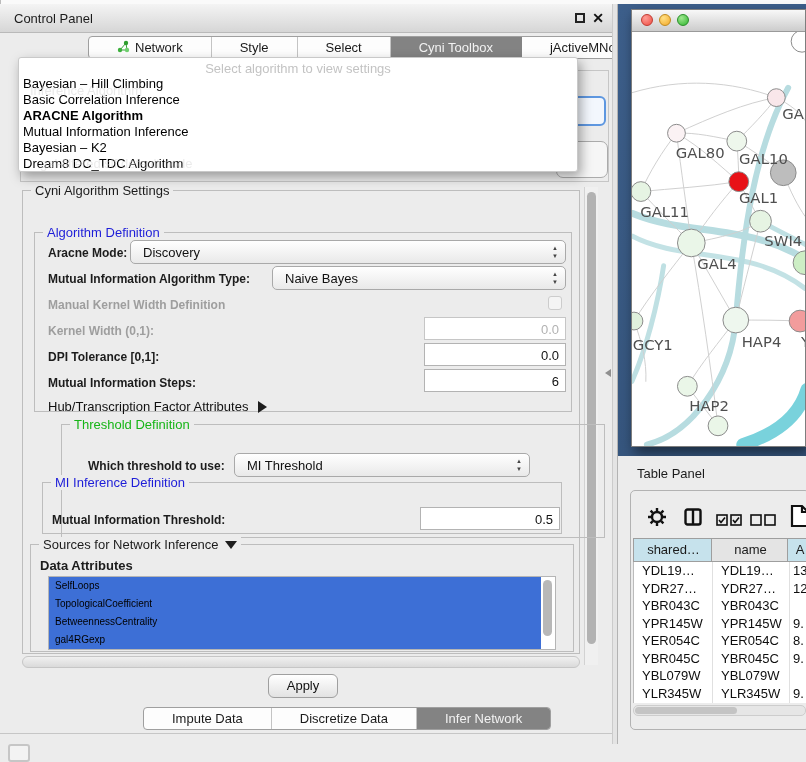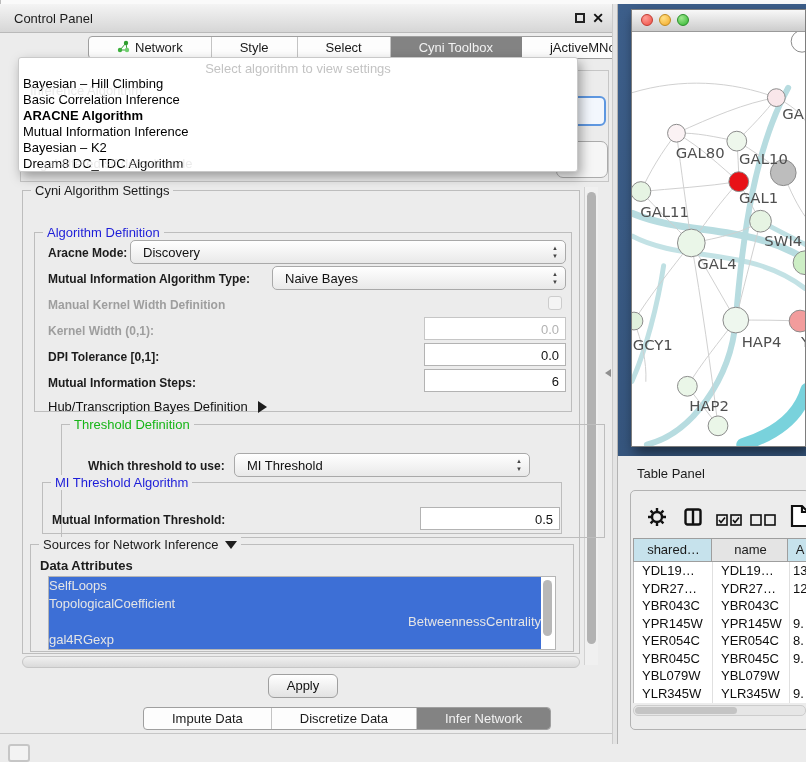--- a/index.html
+++ b/index.html
@@ -52,21 +52,21 @@
   .combo .val{position:absolute;left:12px;top:4px;font-size:13px;color:#111;}
   .combo .stepper{position:absolute;right:7px;top:3px;font-size:6px;color:#444;line-height:8px;text-align:center;}
   .field{position:absolute;background:#fff;border:1px solid #b3b3b3;height:23px;font-size:13px;text-align:right;padding:4px 6px 0 0;color:#111;}
   .field.dis{color:#b2b2b2;border-color:#c6c6c6;}
   .checkbox{position:absolute;width:14px;height:14px;border:1px solid #cccccc;border-radius:3px;background:#f4f4f4;}
   .tri-right{width:0;height:0;border-left:9px solid #1d1d1d;border-top:6px solid transparent;border-bottom:6px solid transparent;display:inline-block;}
   .tri-down{width:0;height:0;border-top:8px solid #1d1d1d;border-left:6px solid transparent;border-right:6px solid transparent;display:inline-block;}
   .hub-row{position:absolute;left:48px;top:399px;display:flex;align-items:center;gap:10px;font-size:13px;color:#111;}
 
   .attr-list{position:absolute;left:48px;top:576px;width:508px;height:74px;background:#fff;border:1px solid #b5b5b5;overflow:hidden;}
-  .attr-item{height:18px;line-height:18px;font-size:13px;color:#e5e5e5;width:492px;}
+  .attr-item{height:18px;line-height:18px;font-size:10px;color:#000000;padding-left:6px;width:492px;}
   .attr-thumb{position:absolute;right:3px;top:3px;width:9px;height:56px;background:#b8b8b8;border-radius:5px;}
 
   .apply{position:absolute;left:268px;top:674px;width:70px;height:24px;border:1px solid #9f9f9f;border-radius:6px;
     background:linear-gradient(#ffffff,#e2e2e2);font-size:13px;color:#111;text-align:center;line-height:22px;}
 
   
   .divider{position:absolute;left:612px;top:4px;width:6px;height:740px;background:#e4e4e4;border-left:1px solid #cbcbcb;border-right:1px solid #b3b3b3;}
   .collapse-arrow{position:absolute;left:605px;top:369px;width:0;height:0;border-right:6px solid #8f8f8f;border-top:4px solid transparent;border-bottom:4px solid transparent;}
   .navy{position:absolute;left:618px;top:4px;width:188px;height:452px;background:linear-gradient(180deg,#3d5f8b,#36567e);}
   .netwin{position:absolute;left:631px;top:9px;width:175px;height:438px;background:#fff;border:1px solid #7e7e7e;box-shadow:3px 6px 12px rgba(0,0,0,.5);}
@@ -177,50 +177,50 @@
   <div class="lbl dis" style="left:48px;top:324px;">Kernel Width (0,1):</div>
   <div class="field dis" style="left:424px;top:317px;width:142px;">0.0</div>
 
   <div class="lbl" style="left:48px;top:350px;">DPI Tolerance [0,1]:</div>
   <div class="field" style="left:424px;top:343px;width:142px;">0.0</div>
 
   <div class="lbl" style="left:48px;top:376px;">Mutual Information Steps:</div>
   <div class="field" style="left:424px;top:369px;width:142px;">6</div>
 
   <div class="hub-row">
-    <span>Hub/Transcription Bayes Definition</span>
+    <span>Hub/Transcription Factor Attributes</span>
     <span class="tri-right"></span>
   </div>
 
   <div class="group" style="left:30px;top:424px;width:544px;height:114px;margin-left:31px;">
     <div class="legend green">Threshold Definition</div>
   </div>
   <div class="lbl" style="left:88px;top:459px;">Which threshold to use:</div>
   <div class="combo" style="left:234px;top:453px;width:296px;">
     <span class="val">MI Threshold</span>
     <span class="stepper">▲<br>▼</span>
   </div>
   <div class="group" style="left:42px;top:482px;width:520px;height:52px;">
-    <div class="legend blue">MI Threshold Algorithm</div>
+    <div class="legend blue">MI Inference Definition</div>
   </div>
   <div class="lbl" style="left:52px;top:513px;">Mutual Information Threshold:</div>
   <div class="field" style="left:420px;top:507px;width:140px;">0.5</div>
 
   <div class="group" style="left:30px;top:544px;width:544px;height:108px;">
     <div class="legend">
       <span>Sources for Network Inference</span>
       <span class="tri-down"></span>
     </div>
   </div>
   <div class="lbl" style="left:40px;top:558px;font-size:13px;">Data Attributes</div>
   <div class="attr-list">
     <div id="attr-items">
         <div class="attr-item" style="background: rgb(61, 111, 214);">SelfLoops</div>
         <div class="attr-item" style="background: rgb(61, 111, 214);">TopologicalCoefficient</div>
-        <div class="attr-item" style="background: rgb(61, 111, 214); text-align: right;">BetweennessCentrality</div>
+        <div class="attr-item" style="background: rgb(61, 111, 214);">BetweennessCentrality</div>
         <div class="attr-item" style="background: rgb(61, 111, 214);">gal4RGexp</div>
       </div>
     <div class="attr-thumb"></div>
   </div>
 
   <div class="apply">Apply</div>
   <div class="tabbar" id="bottom-tabs">
       <div class="tab">
         <span>Impute Data</span>
       </div>

